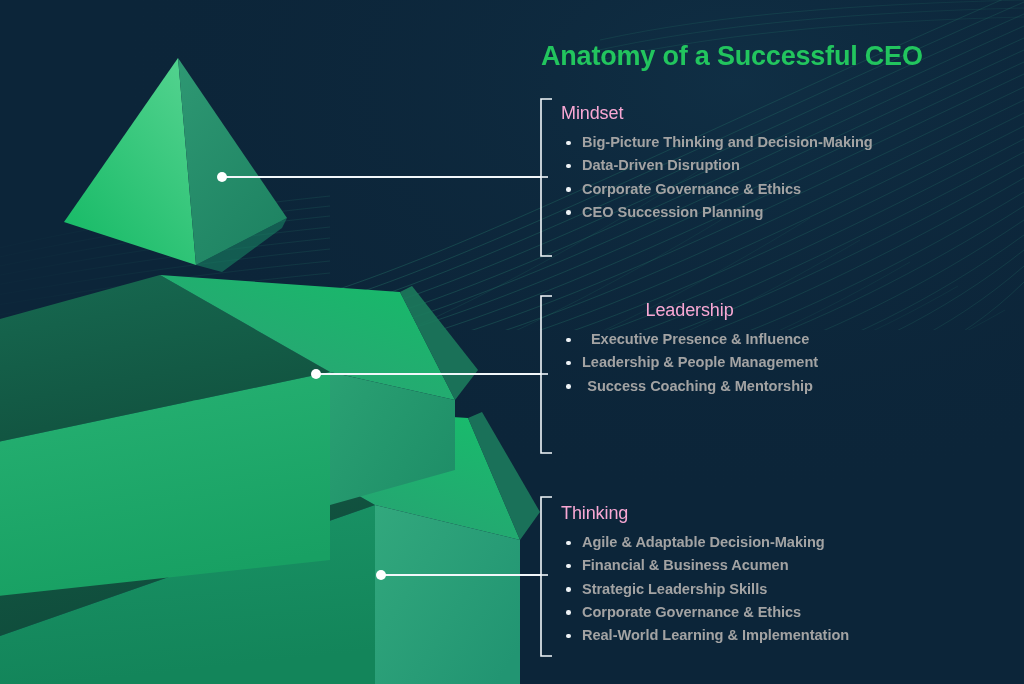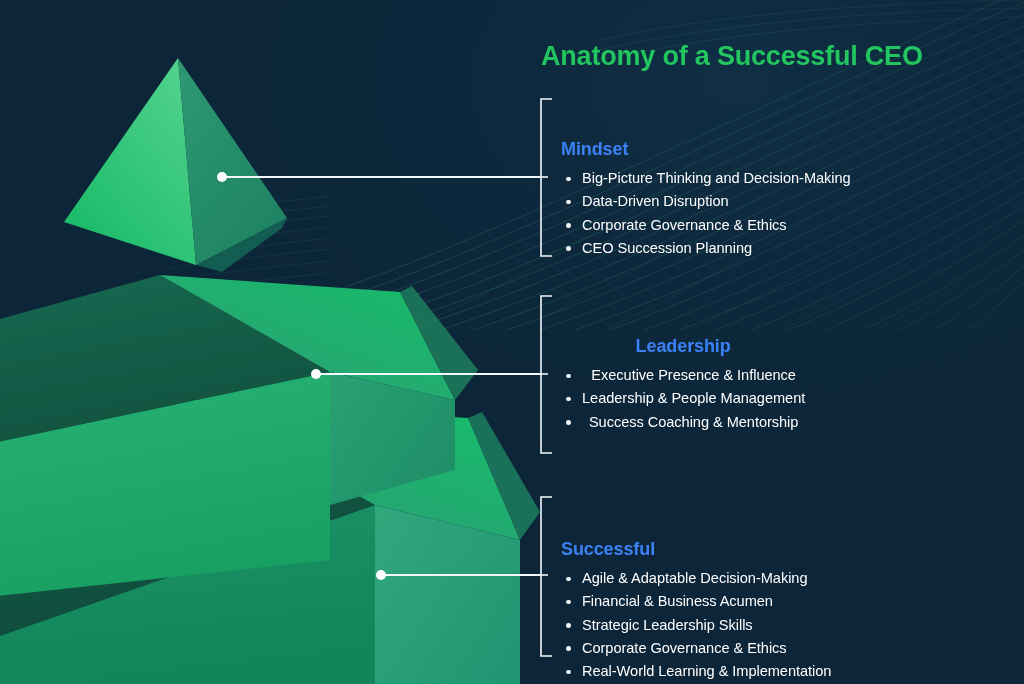--- a/index.html
+++ b/index.html
@@ -59,39 +59,39 @@
   .block {
     position:absolute;
     left:561px;
   }
   #block-0 { top:103px; }
   #block-1 { top:300px;text-align:center; }
   #block-2 { top:503px; }
 
   .block-heading {
     font-size:18px;
-    font-weight:bold;
-    color:#3b82f6;
+    font-weight:normal;
+    color:#f9a8d4;
     margin-bottom:7px;
     letter-spacing:-0.1px;
-    margin-top:36px;
   }
 
   .block-list {
     list-style:none;
   }
 
   .block-list li {
     position:relative;
     padding-left:21px;
     font-size:14.6px;
-    color:#ffffff;
+    color:#a3a3a3;
     line-height:23.3px;
     white-space:nowrap;
     letter-spacing:-0.05px;
+    font-weight:bold;
   }
 
   .block-list li::before {
     content:"";
     position:absolute;
     left:5px;
     top:9.5px;
     width:4.6px;
     height:4.6px;
     border-radius:50%;
@@ -298,21 +298,21 @@
   <div class="block" id="block-1">
     <div class="block-heading">Leadership</div>
     <ul class="block-list">
       <li>Executive Presence &amp; Influence</li>
       <li>Leadership &amp; People Management</li>
       <li>Success Coaching &amp; Mentorship</li>
     </ul>
   </div>
 
   <div class="block" id="block-2">
-    <div class="block-heading">Successful</div>
+    <div class="block-heading">Thinking</div>
     <ul class="block-list">
       <li>Agile &amp; Adaptable Decision-Making</li>
       <li>Financial &amp; Business Acumen</li>
       <li>Strategic Leadership Skills</li>
       <li>Corporate Governance &amp; Ethics</li>
       <li>Real-World Learning &amp; Implementation</li>
     </ul>
   </div>
 
 </div>

